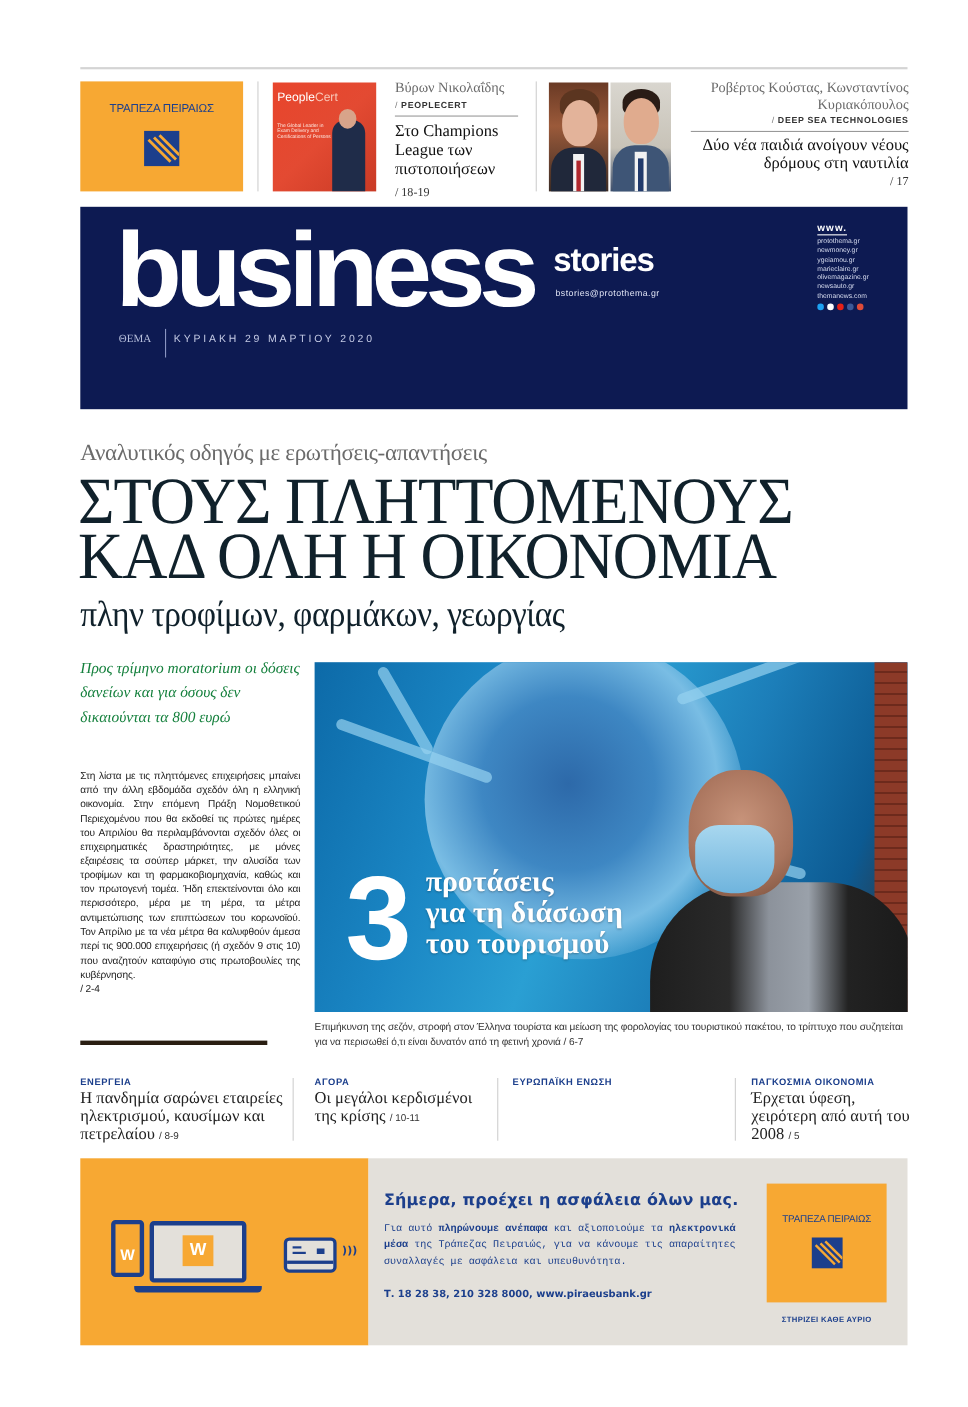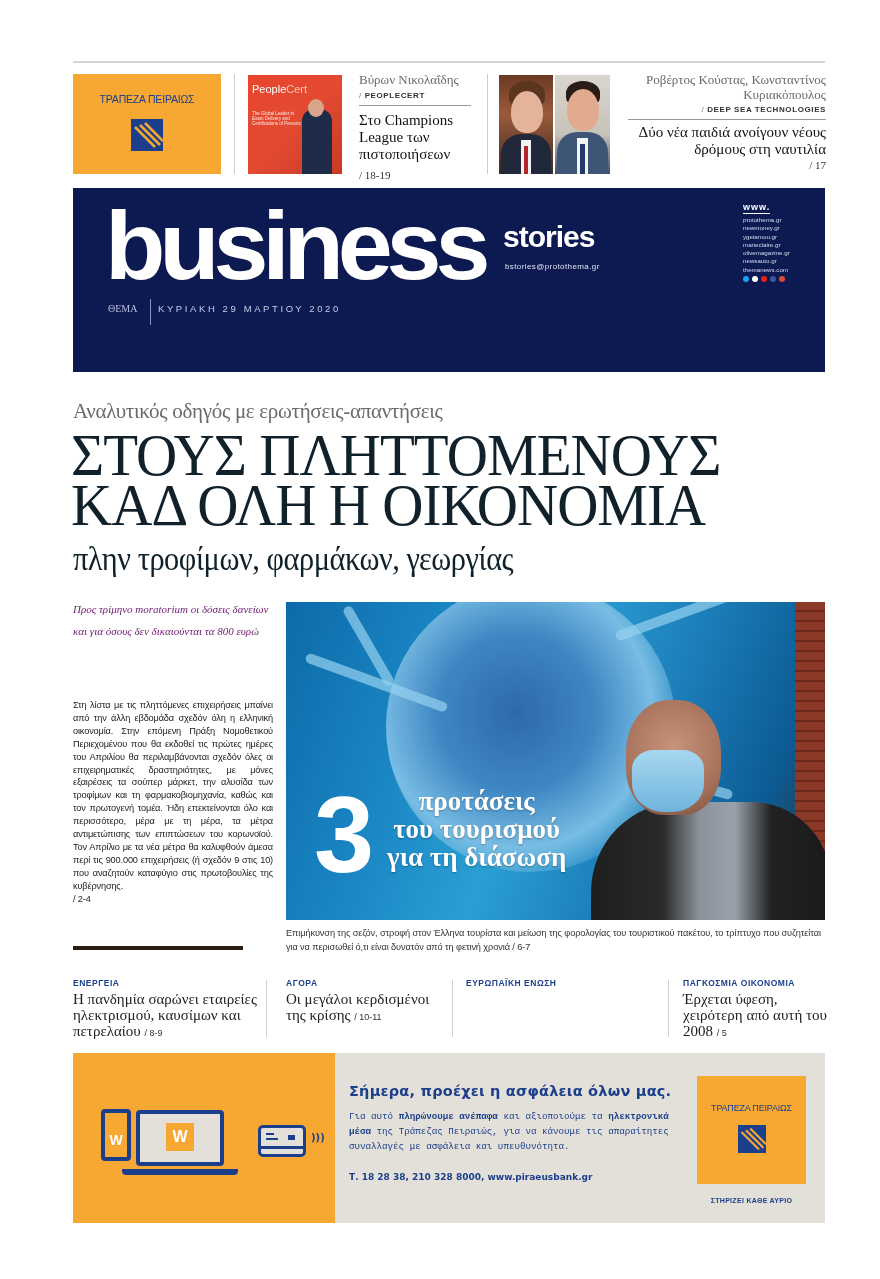--- a/index.html
+++ b/index.html
@@ -52,35 +52,35 @@
   .mh-social { left: 743px; top: 276px; display: flex; gap: 3px; }
   .soc { width: 6px; height: 6px; border-radius: 50%; }
 
   
   .kicker { left: 73px; top: 399px; font-family: "Liberation Serif", serif; font-size: 21px; color: #6b6b6b; letter-spacing: -0.3px; }
   .headline { left: 71px; top: 430px; font-family: "Liberation Serif", serif; font-size: 60px; line-height: 50px; color: #10212b; letter-spacing: -1px; width: 770px; transform: scaleX(0.95); transform-origin: left; }
   .headline div { white-space: nowrap; }
   .subhead { left: 73px; top: 541px; font-family: "Liberation Serif", serif; font-size: 33px; color: #10212b; letter-spacing: -0.5px; transform: scaleX(0.92); transform-origin: left; white-space: nowrap; }
 
   
-  .deck { left: 73px; top: 598px; width: 205px; font-family: "Liberation Serif", serif; font-style: italic; font-size: 11px; line-height: 22px; color: #701a75; }
+  .deck { left: 73px; top: 598px; width: 205px; font-family: "Liberation Serif", serif; font-style: italic; font-size: 14px; line-height: 22px; color: #15803d; }
   .body { left: 73px; top: 699px; width: 200px; font-family: "Liberation Sans", sans-serif; font-size: 9.2px; line-height: 12.9px; color: #222; text-align: justify; hyphens: auto; letter-spacing: -0.15px; }
   .body .pageref { display: block; }
   .left-rule { left: 73px; top: 946px; width: 170px; height: 4px; background: #2a1e12; }
 
   
   .hero { left: 286px; top: 602px; width: 539px; height: 318px; overflow: hidden; background: linear-gradient(110deg, #0d6aa8 0%, #1a86c4 25%, #2a9fd3 45%, #1c7eb9 65%, #0c5a92 85%, #3d2a22 100%); }
   .virus { position: absolute; left: 100px; top: -20px; width: 290px; height: 290px; border-radius: 50%; background: radial-gradient(circle at 45% 45%, #2d69a9 0%, #3e87c3 35%, #79bde4 60%, rgba(120,190,230,0.2) 75%, transparent 80%); }
   .spike { position: absolute; height: 10px; background: rgba(150,210,240,0.7); border-radius: 5px; transform-origin: left center; }
   .brick { position: absolute; right: 0; top: 0; width: 30px; height: 318px; background: repeating-linear-gradient(0deg, #8c3a28 0 8px, #6d2a1c 8px 10px); }
   .man-head { position: absolute; left: 340px; top: 98px; width: 95px; height: 115px; border-radius: 45% 45% 40% 40%; background: radial-gradient(circle at 50% 40%, #c7937a 0%, #a8735c 60%, #7a523f 100%); }
   .mask { position: absolute; left: 346px; top: 148px; width: 72px; height: 62px; border-radius: 30% 30% 45% 45%; background: linear-gradient(180deg, #a8d7ef 0%, #6fb4dd 100%); }
   .man-body { position: absolute; left: 305px; top: 200px; width: 240px; height: 130px; border-radius: 90px 80px 0 0; background: linear-gradient(90deg, #1e1e1e 0%, #2a2a2a 30%, #8c929b 45%, #9aa1aa 60%, #222 75%, #1a1a1a 100%); }
   .hero-three { position: absolute; left: 28px; top: 178px; font-family: "Liberation Sans", sans-serif; font-weight: bold; font-size: 108px; color: #ffffff; line-height: 110px; }
-  .hero-caption { position: absolute; left: 101px; top: 185px; font-family: "Liberation Serif", serif; font-weight: bold; font-size: 27px; line-height: 28px; color: #ffffff; text-shadow: 0 1px 2px rgba(0,0,0,0.3); text-align: center; }
+  .hero-caption { position: absolute; left: 101px; top: 185px; font-family: "Liberation Serif", serif; font-weight: bold; font-size: 27px; line-height: 28px; color: #ffffff; text-shadow: 0 1px 2px rgba(0,0,0,0.3); }
   .cutline { left: 286px; top: 926px; width: 545px; font-family: "Liberation Sans", sans-serif; font-size: 9.2px; line-height: 14px; color: #333; letter-spacing: -0.1px; }
 
   
   .sec { top: 978px; width: 180px; }
   .sec-label { font-family: "Liberation Sans", sans-serif; font-weight: bold; font-size: 8.5px; color: #1c3f8c; letter-spacing: 0.5px; }
   .sec-title { font-family: "Liberation Serif", serif; font-size: 15px; line-height: 16px; color: #222; margin-top: 3px; }
   .sec-page { font-family: "Liberation Sans", sans-serif; font-size: 9px; color: #333; }
   .sec-sep { top: 980px; width: 1px; height: 57px; background: #cfcfcf; }
 
   
@@ -199,22 +199,22 @@
   <div class="spike" style="left:60px; top:0px; width:90px; transform:rotate(60deg);"></div>
   <div class="spike" style="left:330px; top:30px; width:150px; transform:rotate(-20deg);"></div>
   <div class="spike" style="left:340px; top:160px; width:110px; transform:rotate(15deg);"></div>
   <div class="brick"></div>
   <div class="man-body"></div>
   <div class="man-head"></div>
   <div class="mask"></div>
   <div class="hero-three">3</div>
   <div class="hero-caption">
     <div>προτάσεις</div>
+    <div>για τη διάσωση</div>
     <div>του τουρισμού</div>
-    <div>για τη διάσωση</div>
   </div>
 </div>
 <div class="abs cutline">
   <span>Επιμήκυνση της σεζόν, στροφή στον Έλληνα τουρίστα και μείωση της φορολογίας του τουριστικού πακέτου, το τρίπτυχο που συζητείται για να περισωθεί ό,τι είναι δυνατόν από τη φετινή χρονιά</span>
   <span>/ 6-7</span>
 </div>
 
 <div class="abs sec" style="left:73px; width:190px;">
   <div class="sec-label">ΕΝΕΡΓΕΙΑ</div>
   <div class="sec-title"><span>Η πανδημία σαρώνει εταιρείες ηλεκτρισμού, καυσίμων και πετρελαίου</span> <span class="sec-page">/ 8-9</span></div>

